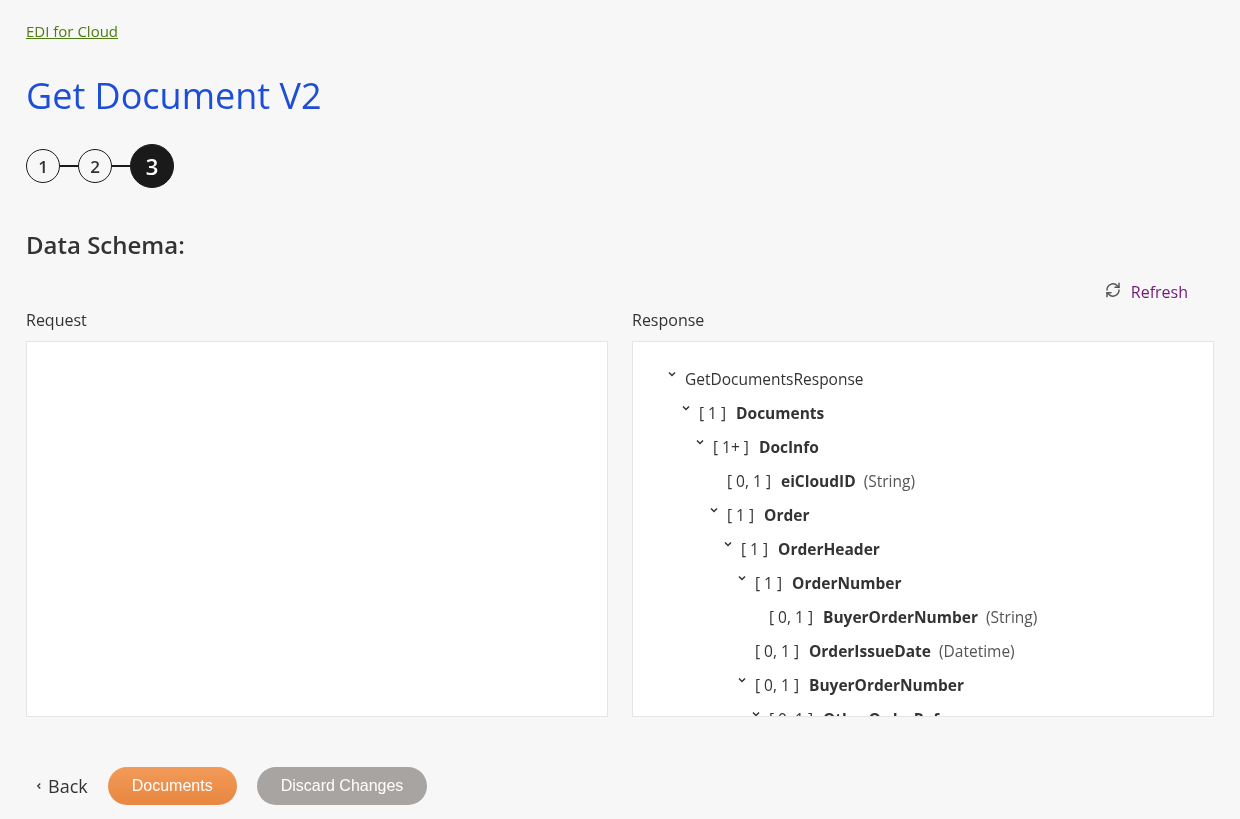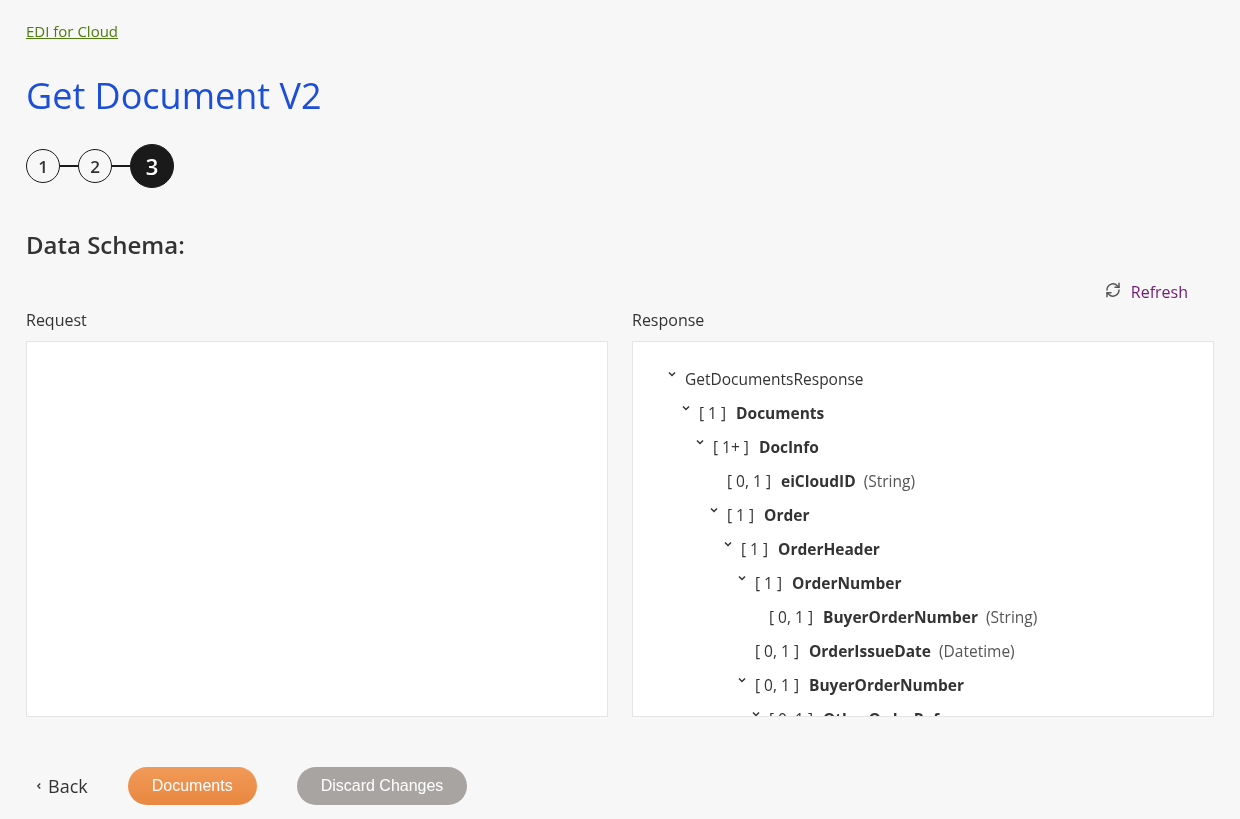--- a/index.html
+++ b/index.html
@@ -116,21 +116,21 @@
     flex-shrink: 0;
   }
   .tree .chev svg { width: 12px; height: 12px; }
   .tree .spacer { width: 18px; display:inline-block; flex-shrink:0; }
   .tree .card { padding-right: 6px; }
   .tree .name { font-weight: 700; padding-right: 4px;}
   .tree .type { color: #555; }
   .footer {
     display: flex;
     align-items: center;
-    gap: 40px;
+    gap: 20px;
     margin-top: 50px;
     padding-left: 8px;
   }
   .back-link {
     display: inline-flex;
     align-items: center;
     gap: 4px;
     font-size: 18px;
     color: #333;
     cursor: pointer;

